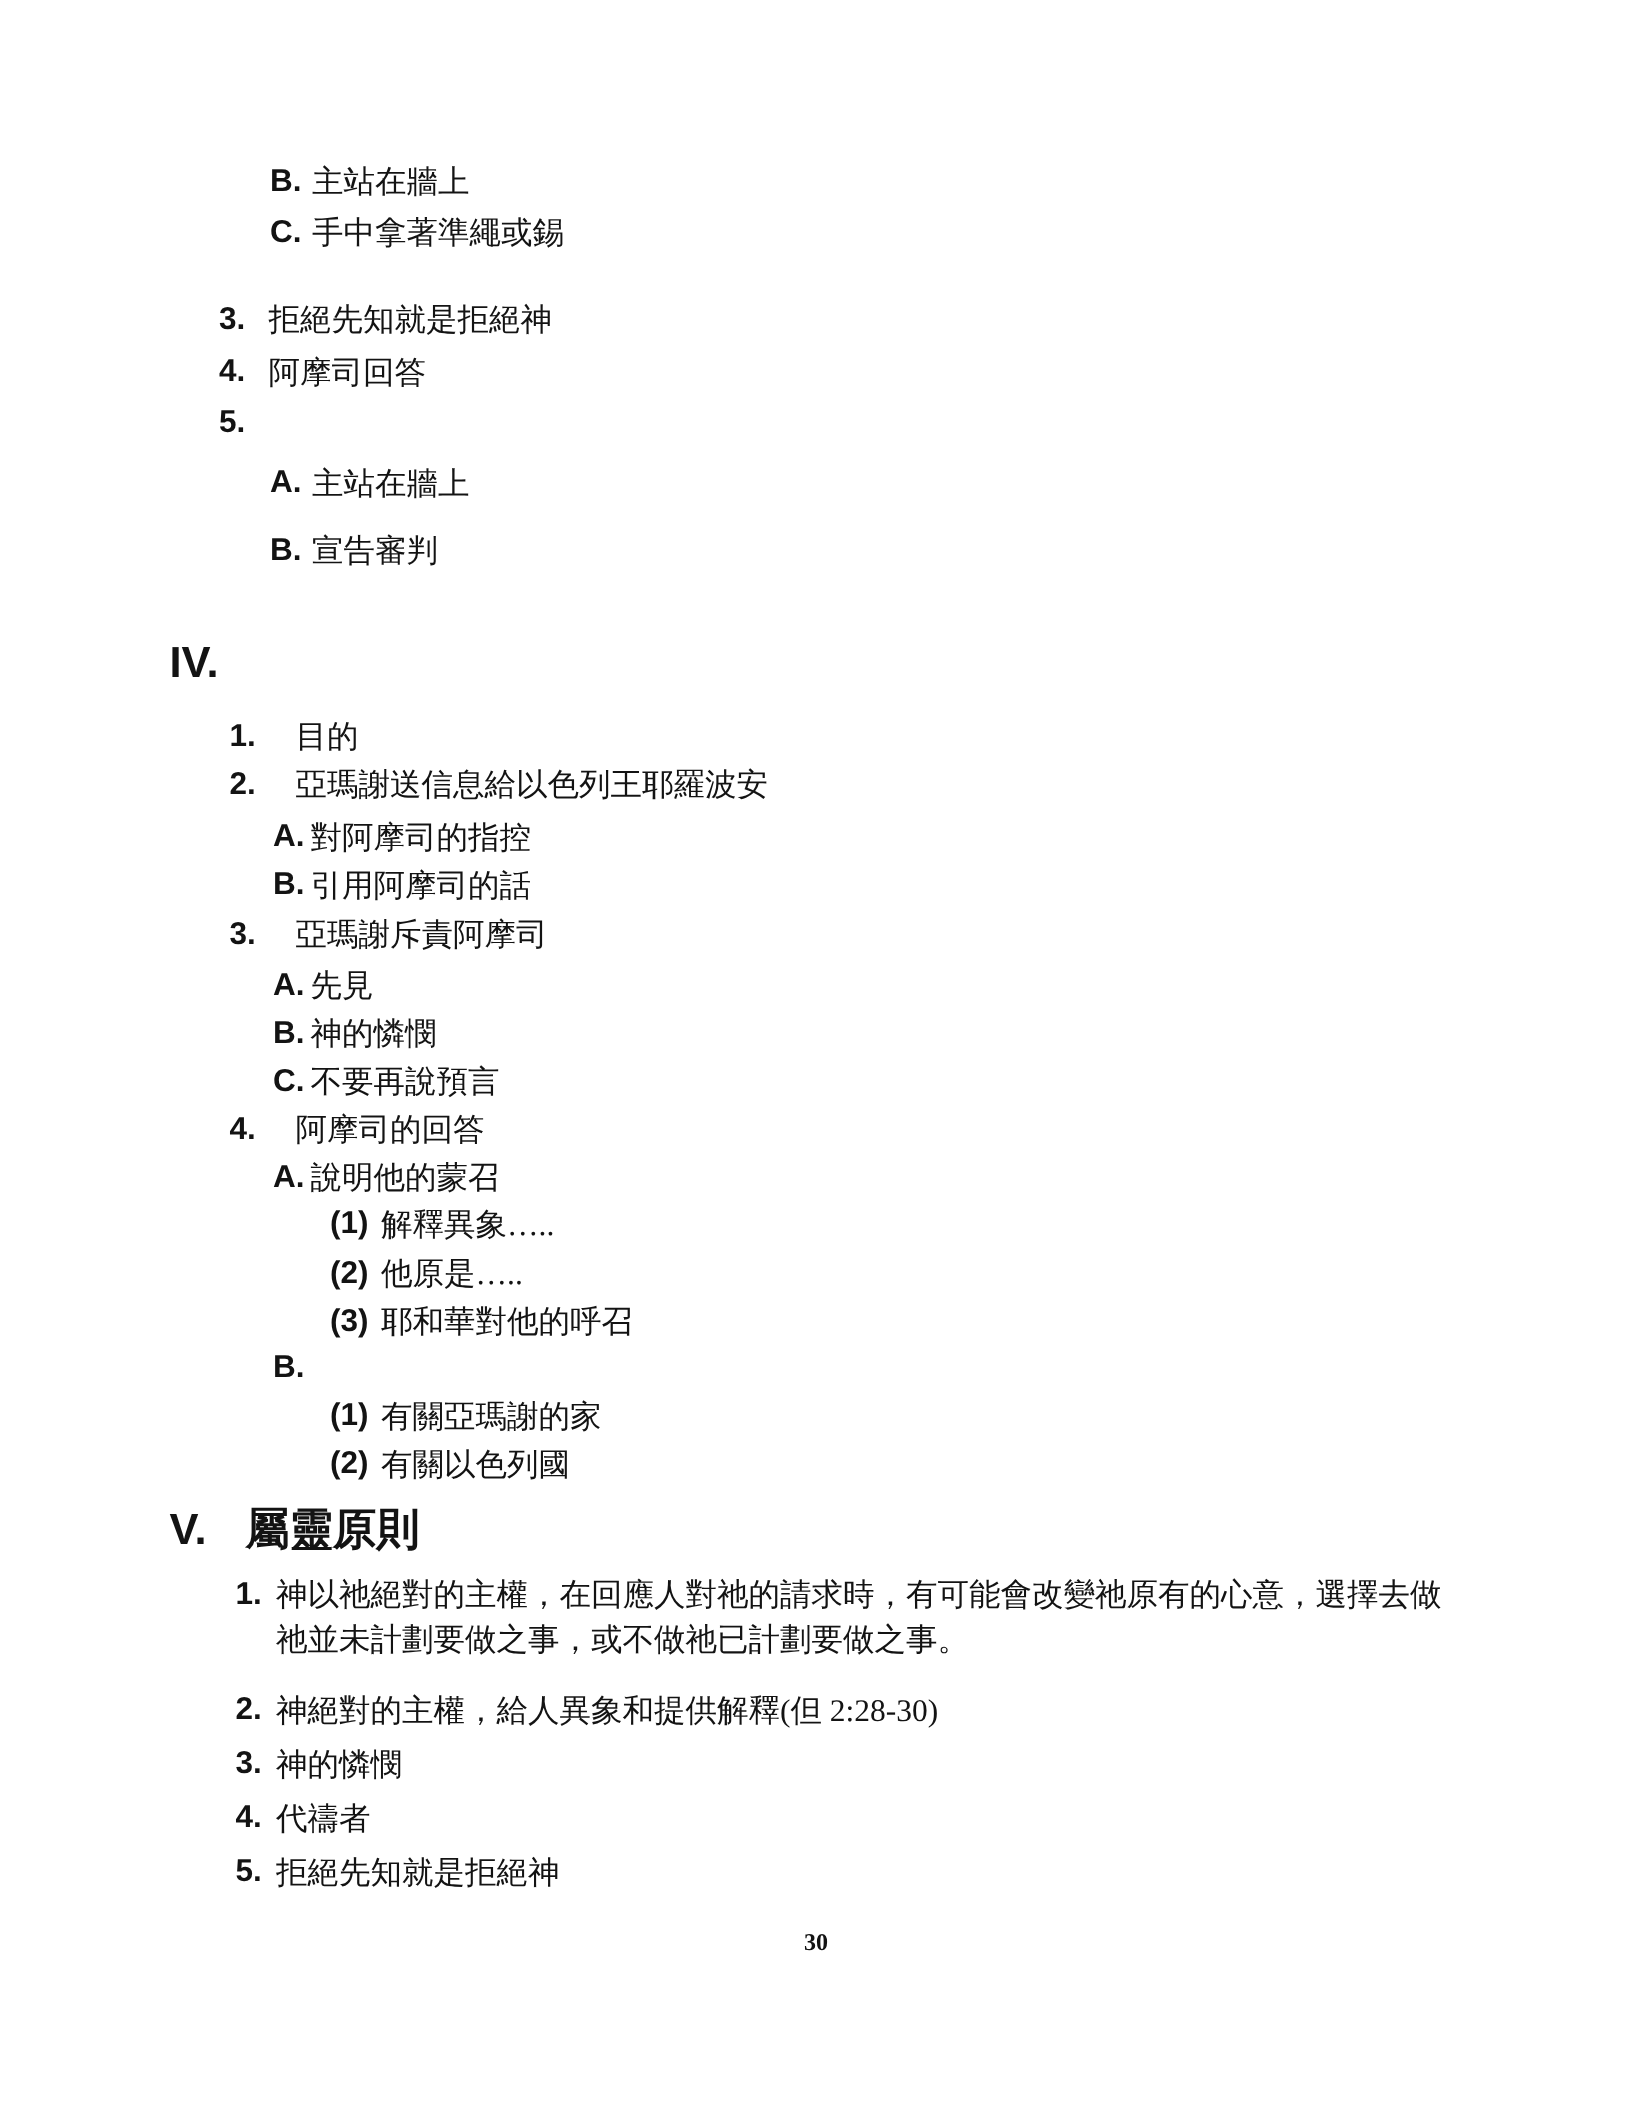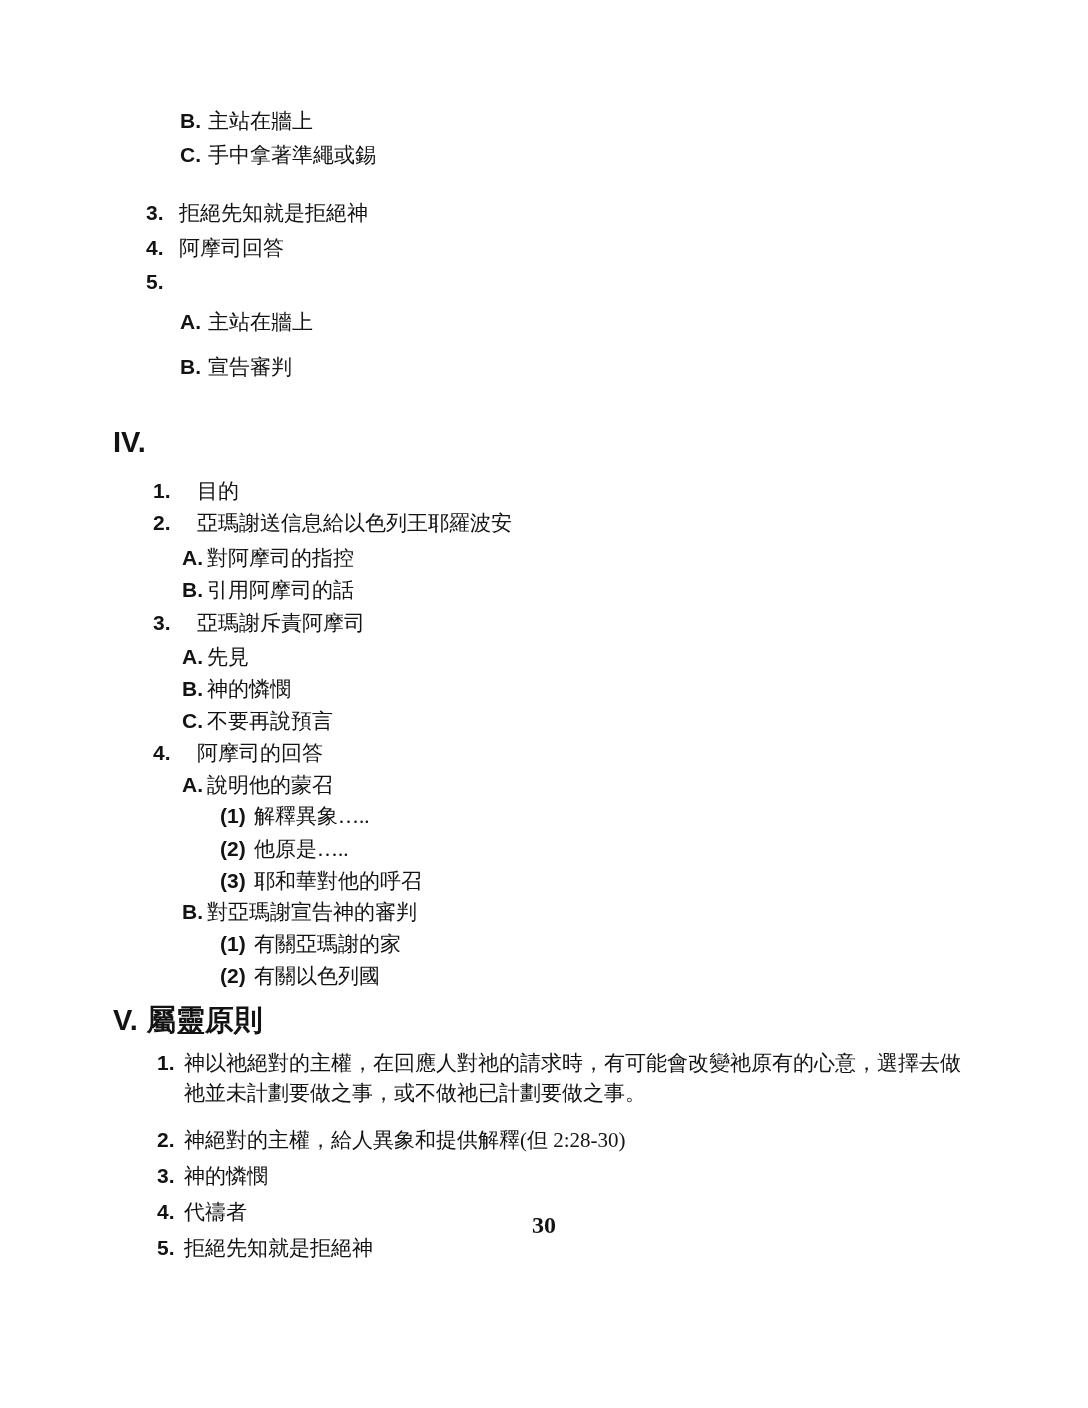--- a/index.html
+++ b/index.html
@@ -30,33 +30,33 @@
   .ind-num3  { padding-left:157px; } .ind-num3  .lbl { width:27px; }
 
   .heading {
     padding-left:113px;
     font-family:"Liberation Sans","DejaVu Sans",sans-serif;
     font-weight:700;
     font-size:29px;
     line-height:38px;
     display:flex;
   }
-  .heading .h-lbl { margin-right:9px; flex:0 0 auto; }
+  .heading .h-lbl { margin-right:26px; flex:0 0 auto; }
 
   .wrap-par .txt { max-width:790px; }
 
   .footer {
     position:absolute;
-    top:1213px;
+    top:1284px;
     left:0;
     width:100%;
     text-align:center;
     font-family:"Liberation Serif","DejaVu Serif",serif;
     font-weight:700;
-    font-size:24px;
+    font-size:16px;
     line-height:24px;
   }
 </style>
 </head>
 <body>
 
 <div class="page">
 
   <div class="line ind-let1" style="margin-top:106px">
     <span class="lbl">B.</span>
@@ -139,21 +139,20 @@
   <div class="line ind-paren" style="margin-top:3px">
     <span class="lbl">(2)</span>
     <span class="txt">他原是…..</span>
   </div>
   <div class="line ind-paren" style="margin-top:2px">
     <span class="lbl">(3)</span>
     <span class="txt">耶和華對他的呼召</span>
   </div>
   <div class="line ind-let2" style="margin-top:1px">
     <span class="lbl">B.</span>
-    <span class="txt">對亞瑪謝宣告神的審判</span>
   </div>
   <div class="line ind-paren" style="margin-top:2px">
     <span class="lbl">(1)</span>
     <span class="txt">有關亞瑪謝的家</span>
   </div>
   <div class="line ind-paren" style="margin-top:2px">
     <span class="lbl">(2)</span>
     <span class="txt">有關以色列國</span>
   </div>
 

